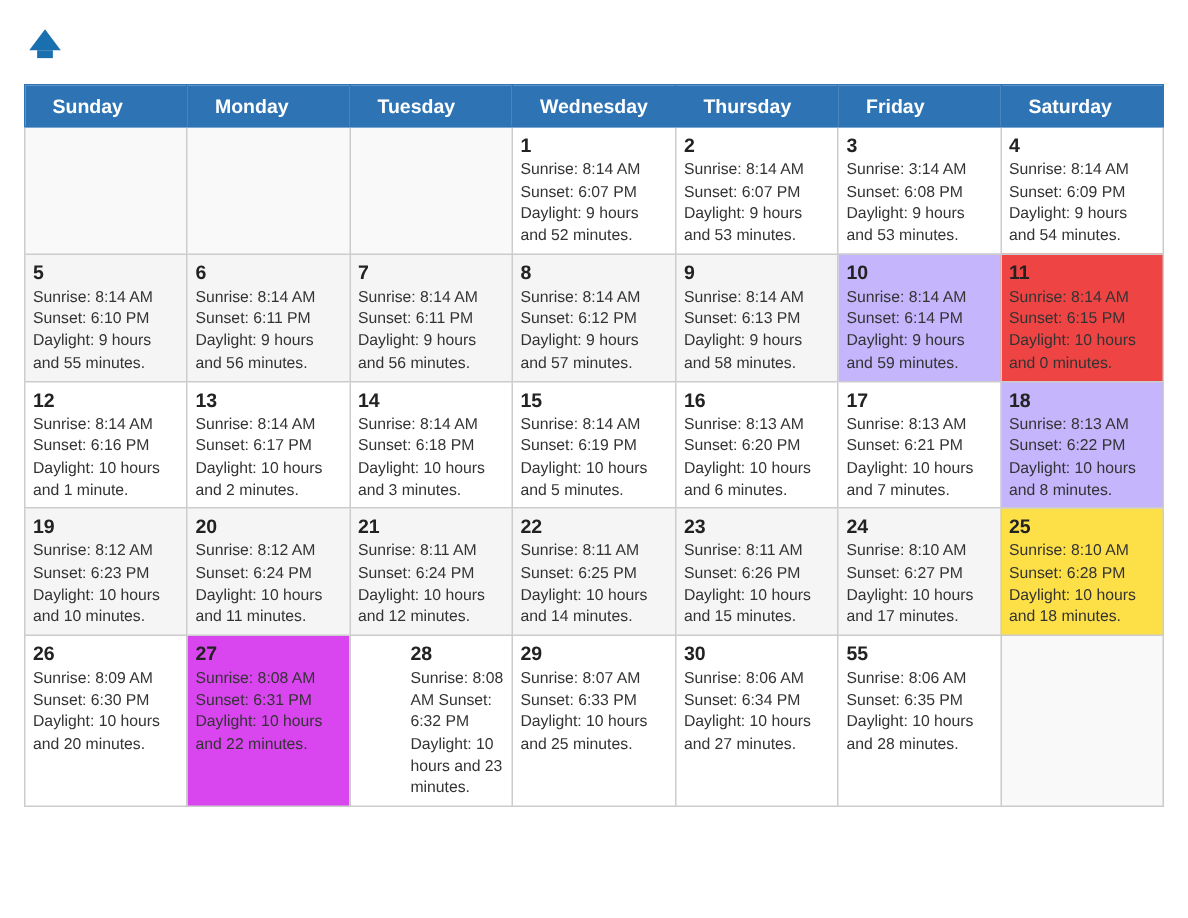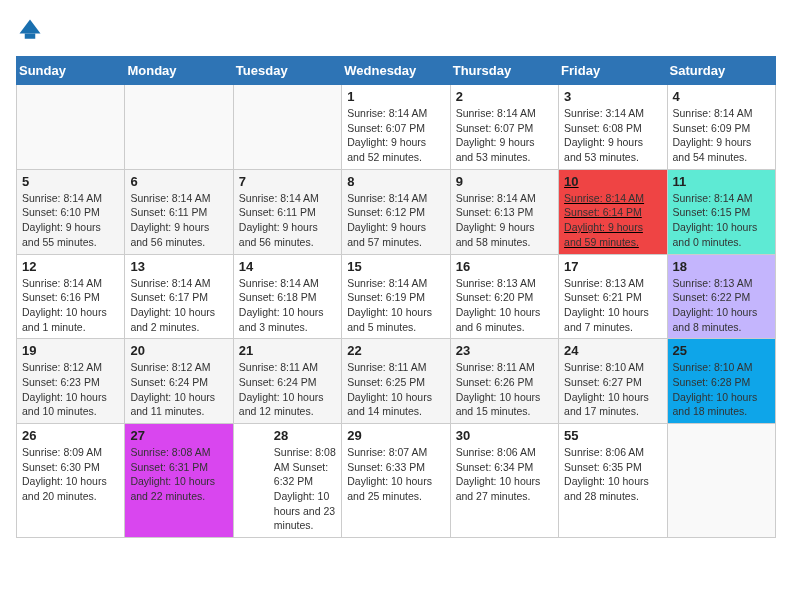--- a/index.html
+++ b/index.html
@@ -49,21 +49,21 @@
     }
     .calendar {
       width: 100%;
       border-collapse: collapse;
       border: 1px solid #ccc;
     }
     .calendar th {
       background-color: #2e74b5;
       color: #fff;
       text-align: left;
-      padding: 6px 2px;
+      padding: 6px 18px;
       font-size: 13px;
       border: 1px solid #2e74b5;
     }
     .calendar td {
       vertical-align: top;
       border: 1px solid #ccc;
       padding: 4px 5px;
       width: calc(100% / 7);
       min-height: 80px;
       background: #fff;
@@ -174,27 +174,27 @@
           <div class="day-info">Sunrise: 8:14 AM
 Sunset: 6:12 PM
 Daylight: 9 hours and 57 minutes.</div>
         </td>
         <td style="background: rgb(245, 245, 245);">
           <div class="day-number">9</div>
           <div class="day-info">Sunrise: 8:14 AM
 Sunset: 6:13 PM
 Daylight: 9 hours and 58 minutes.</div>
         </td>
-        <td style="background: #ef4444; text-decoration: underline;">
+        <td style="background: #c4b5fd;">
           <div class="day-number">10</div>
           <div class="day-info">Sunrise: 8:14 AM
 Sunset: 6:14 PM
 Daylight: 9 hours and 59 minutes.</div>
         </td>
-        <td style="background: #5eead4;">
+        <td style="background: #ef4444;">
           <div class="day-number">11</div>
           <div class="day-info">Sunrise: 8:14 AM
 Sunset: 6:15 PM
 Daylight: 10 hours and 0 minutes.</div>
         </td>
       </tr>
       <tr>
         <td style="background: rgb(255, 255, 255);">
           <div class="day-number">12</div>
           <div class="day-info">Sunrise: 8:14 AM
@@ -268,21 +268,21 @@
           <div class="day-info">Sunrise: 8:11 AM
 Sunset: 6:26 PM
 Daylight: 10 hours and 15 minutes.</div>
         </td>
         <td style="background: rgb(245, 245, 245);">
           <div class="day-number">24</div>
           <div class="day-info">Sunrise: 8:10 AM
 Sunset: 6:27 PM
 Daylight: 10 hours and 17 minutes.</div>
         </td>
-        <td style="background: #0ea5e9;">
+        <td style="background: #fde047;">
           <div class="day-number">25</div>
           <div class="day-info">Sunrise: 8:10 AM
 Sunset: 6:28 PM
 Daylight: 10 hours and 18 minutes.</div>
         </td>
       </tr>
       <tr>
         <td style="background: rgb(255, 255, 255);">
           <div class="day-number">26</div>
           <div class="day-info">Sunrise: 8:09 AM

